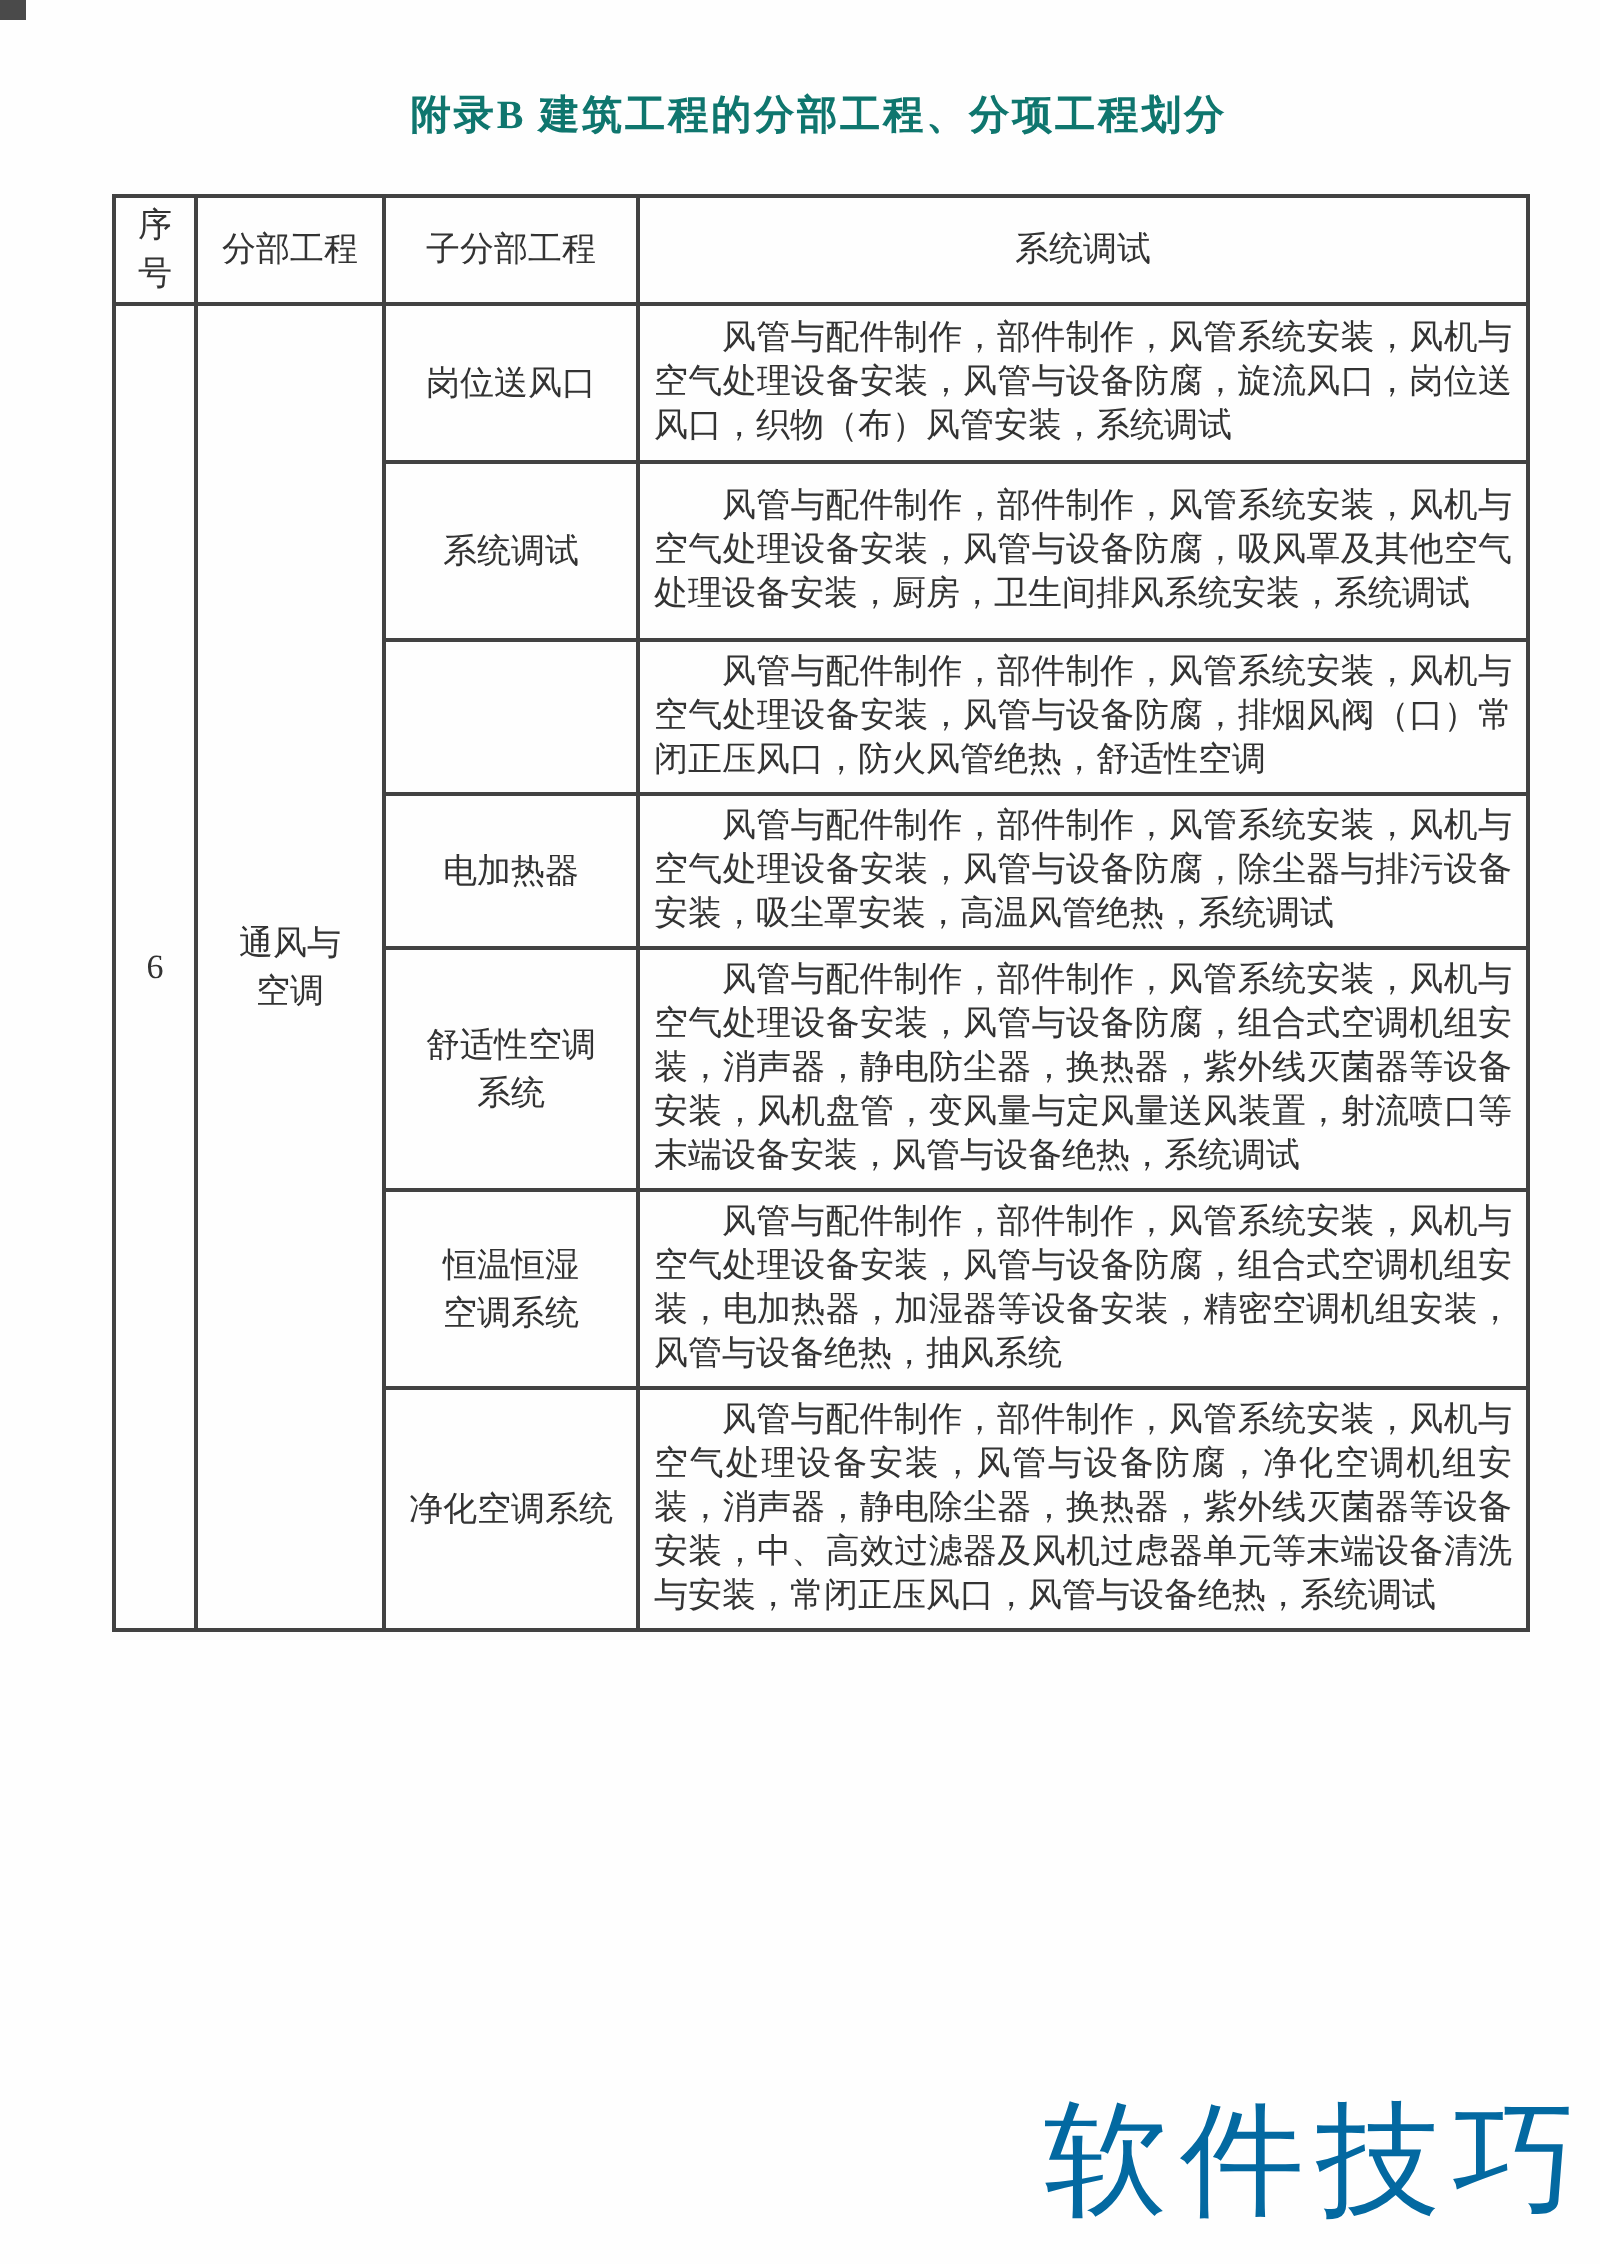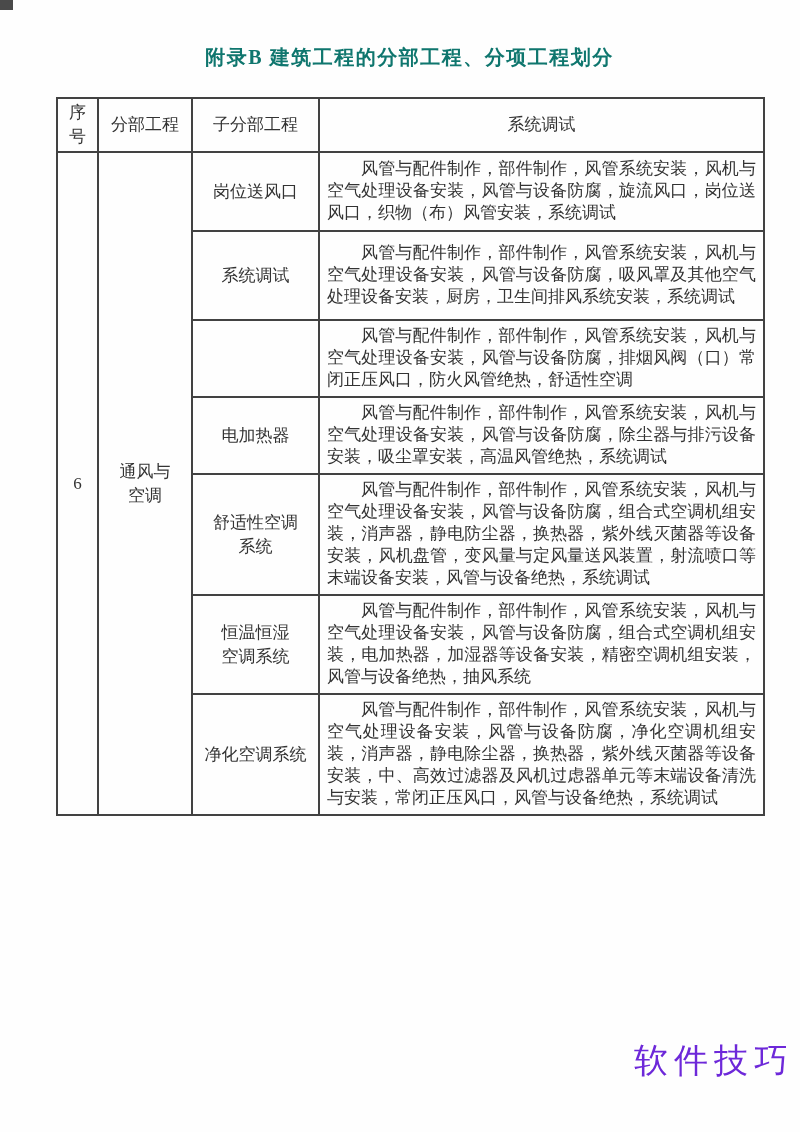--- a/index.html
+++ b/index.html
@@ -66,23 +66,23 @@
   tbody tr:nth-child(2){ height:89px; }
   tbody tr:nth-child(3){ height:68px; }
   tbody tr:nth-child(4){ height:74px; }
   tbody tr:nth-child(5){ height:119px; }
   tbody tr:nth-child(6){ height:90px; }
   tbody tr:nth-child(7){ height:119px; }
   .watermark {
     position:absolute;
     top:1038px; right:6px;
     font-family:Liberation Serif, serif;
-    font-size:34px;
+    font-size:62px;
     letter-spacing:6px;
-    color:#6d28d9;
+    color:#0369a1;
     white-space:nowrap;
   }
 </style>
 </head>
 <body>
 
 <div class="page">
 
   <div class="corner-mark"></div>
 

